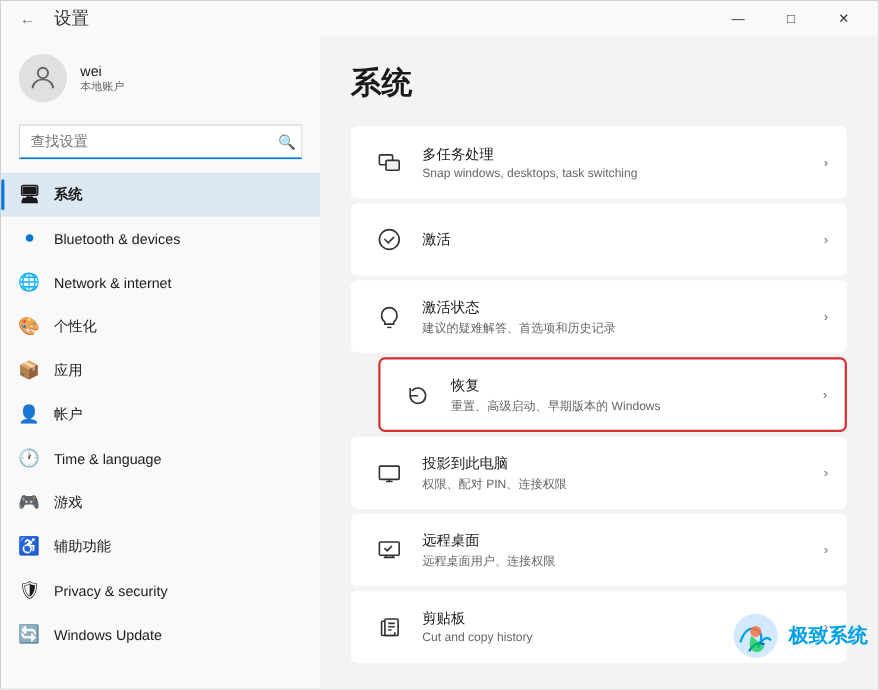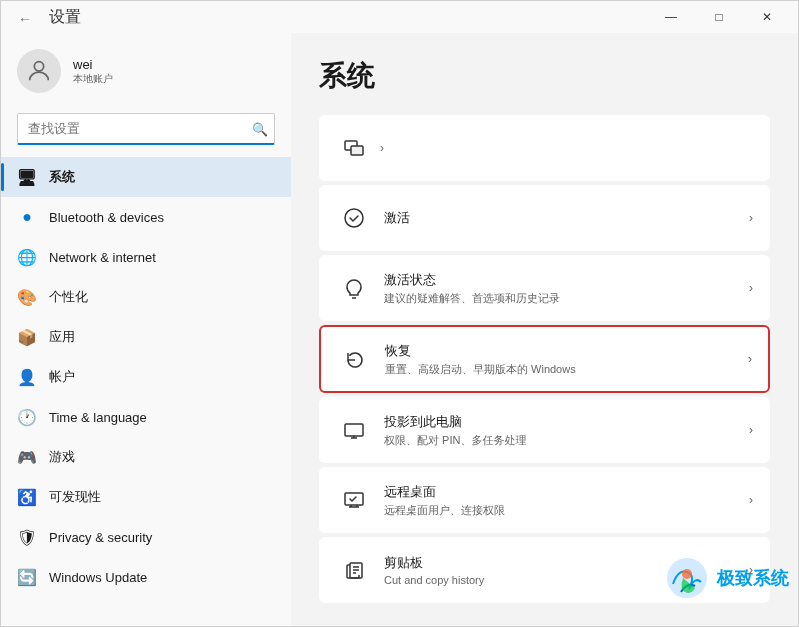--- a/index.html
+++ b/index.html
@@ -205,20 +205,21 @@
       display: flex;
       align-items: center;
       padding: 14px 16px;
       cursor: pointer;
       transition: background 0.1s;
       border: 1px solid transparent;
     }
 
     .settings-item.highlighted {
       border: 2px solid #d32f2f;
+      margin-left: 25px;
     }
 
     .item-icon {
       width: 36px;
       height: 36px;
       display: flex;
       align-items: center;
       justify-content: center;
       flex-shrink: 0;
       font-size: 20px;
@@ -335,21 +336,21 @@
         <div class="nav-item">
           <span class="nav-icon">🕐</span>
           <span>Time &amp; language</span>
         </div>
         <div class="nav-item">
           <span class="nav-icon">🎮</span>
           <span>游戏</span>
         </div>
         <div class="nav-item">
           <span class="nav-icon">♿</span>
-          <span>可发现性</span>
+          <span>辅助功能</span>
         </div>
         <div class="nav-item">
           <span class="nav-icon">🛡</span>
           <span>Privacy &amp; security</span>
         </div>
         <div class="nav-item">
           <span class="nav-icon">🔄</span>
           <span>Windows Update</span>
         </div>
       </nav>
@@ -359,20 +360,24 @@
       <h1 class="page-title">系统</h1>
 
       <div class="settings-list">
 
         <div class="settings-item">
           <div class="item-icon">
             <svg width="22" height="22" viewBox="0 0 22 22" fill="none" stroke="#333" stroke-width="1.5">
               <rect x="2" y="4" width="12" height="9" rx="1"></rect>
               <rect x="8" y="9" width="12" height="9" rx="1" fill="#f0f0f0"></rect>
             </svg>
+          </div>
+          <div class="item-text">
+            <div class="item-title">多任务处理</div>
+            <div class="item-subtitle">Snap windows, desktops, task switching</div>
           </div>
           <span class="item-chevron">›</span>
         </div>
 
         <div class="settings-item">
           <div class="item-icon">
             <svg width="22" height="22" viewBox="0 0 22 22" fill="none" stroke="#333" stroke-width="1.5">
               <circle cx="11" cy="11" r="9"></circle>
               <path d="M7 11l3 3 5-5" stroke="#333" stroke-width="1.5" stroke-linecap="round"></path>
             </svg>
@@ -414,21 +419,21 @@
         <div class="settings-item">
           <div class="item-icon">
             <svg width="22" height="22" viewBox="0 0 22 22" fill="none" stroke="#333" stroke-width="1.5">
               <rect x="2" y="5" width="18" height="12" rx="1"></rect>
               <line x1="8" y1="19" x2="14" y2="19"></line>
               <line x1="11" y1="17" x2="11" y2="19"></line>
             </svg>
           </div>
           <div class="item-text">
             <div class="item-title">投影到此电脑</div>
-            <div class="item-subtitle">权限、配对 PIN、多任务处理</div>
+            <div class="item-subtitle">权限、配对 PIN、连接权限</div>
           </div>
           <span class="item-chevron">›</span>
         </div>
 
         <div class="settings-item">
           <div class="item-icon">
             <svg width="22" height="22" viewBox="0 0 22 22" fill="none" stroke="#333" stroke-width="1.5">
               <rect x="2" y="4" width="18" height="12" rx="1"></rect>
               <path d="M8 16v2M14 16v2M6 18h10"></path>
               <path d="M7 10l2 2 4-4" stroke-linecap="round"></path>

